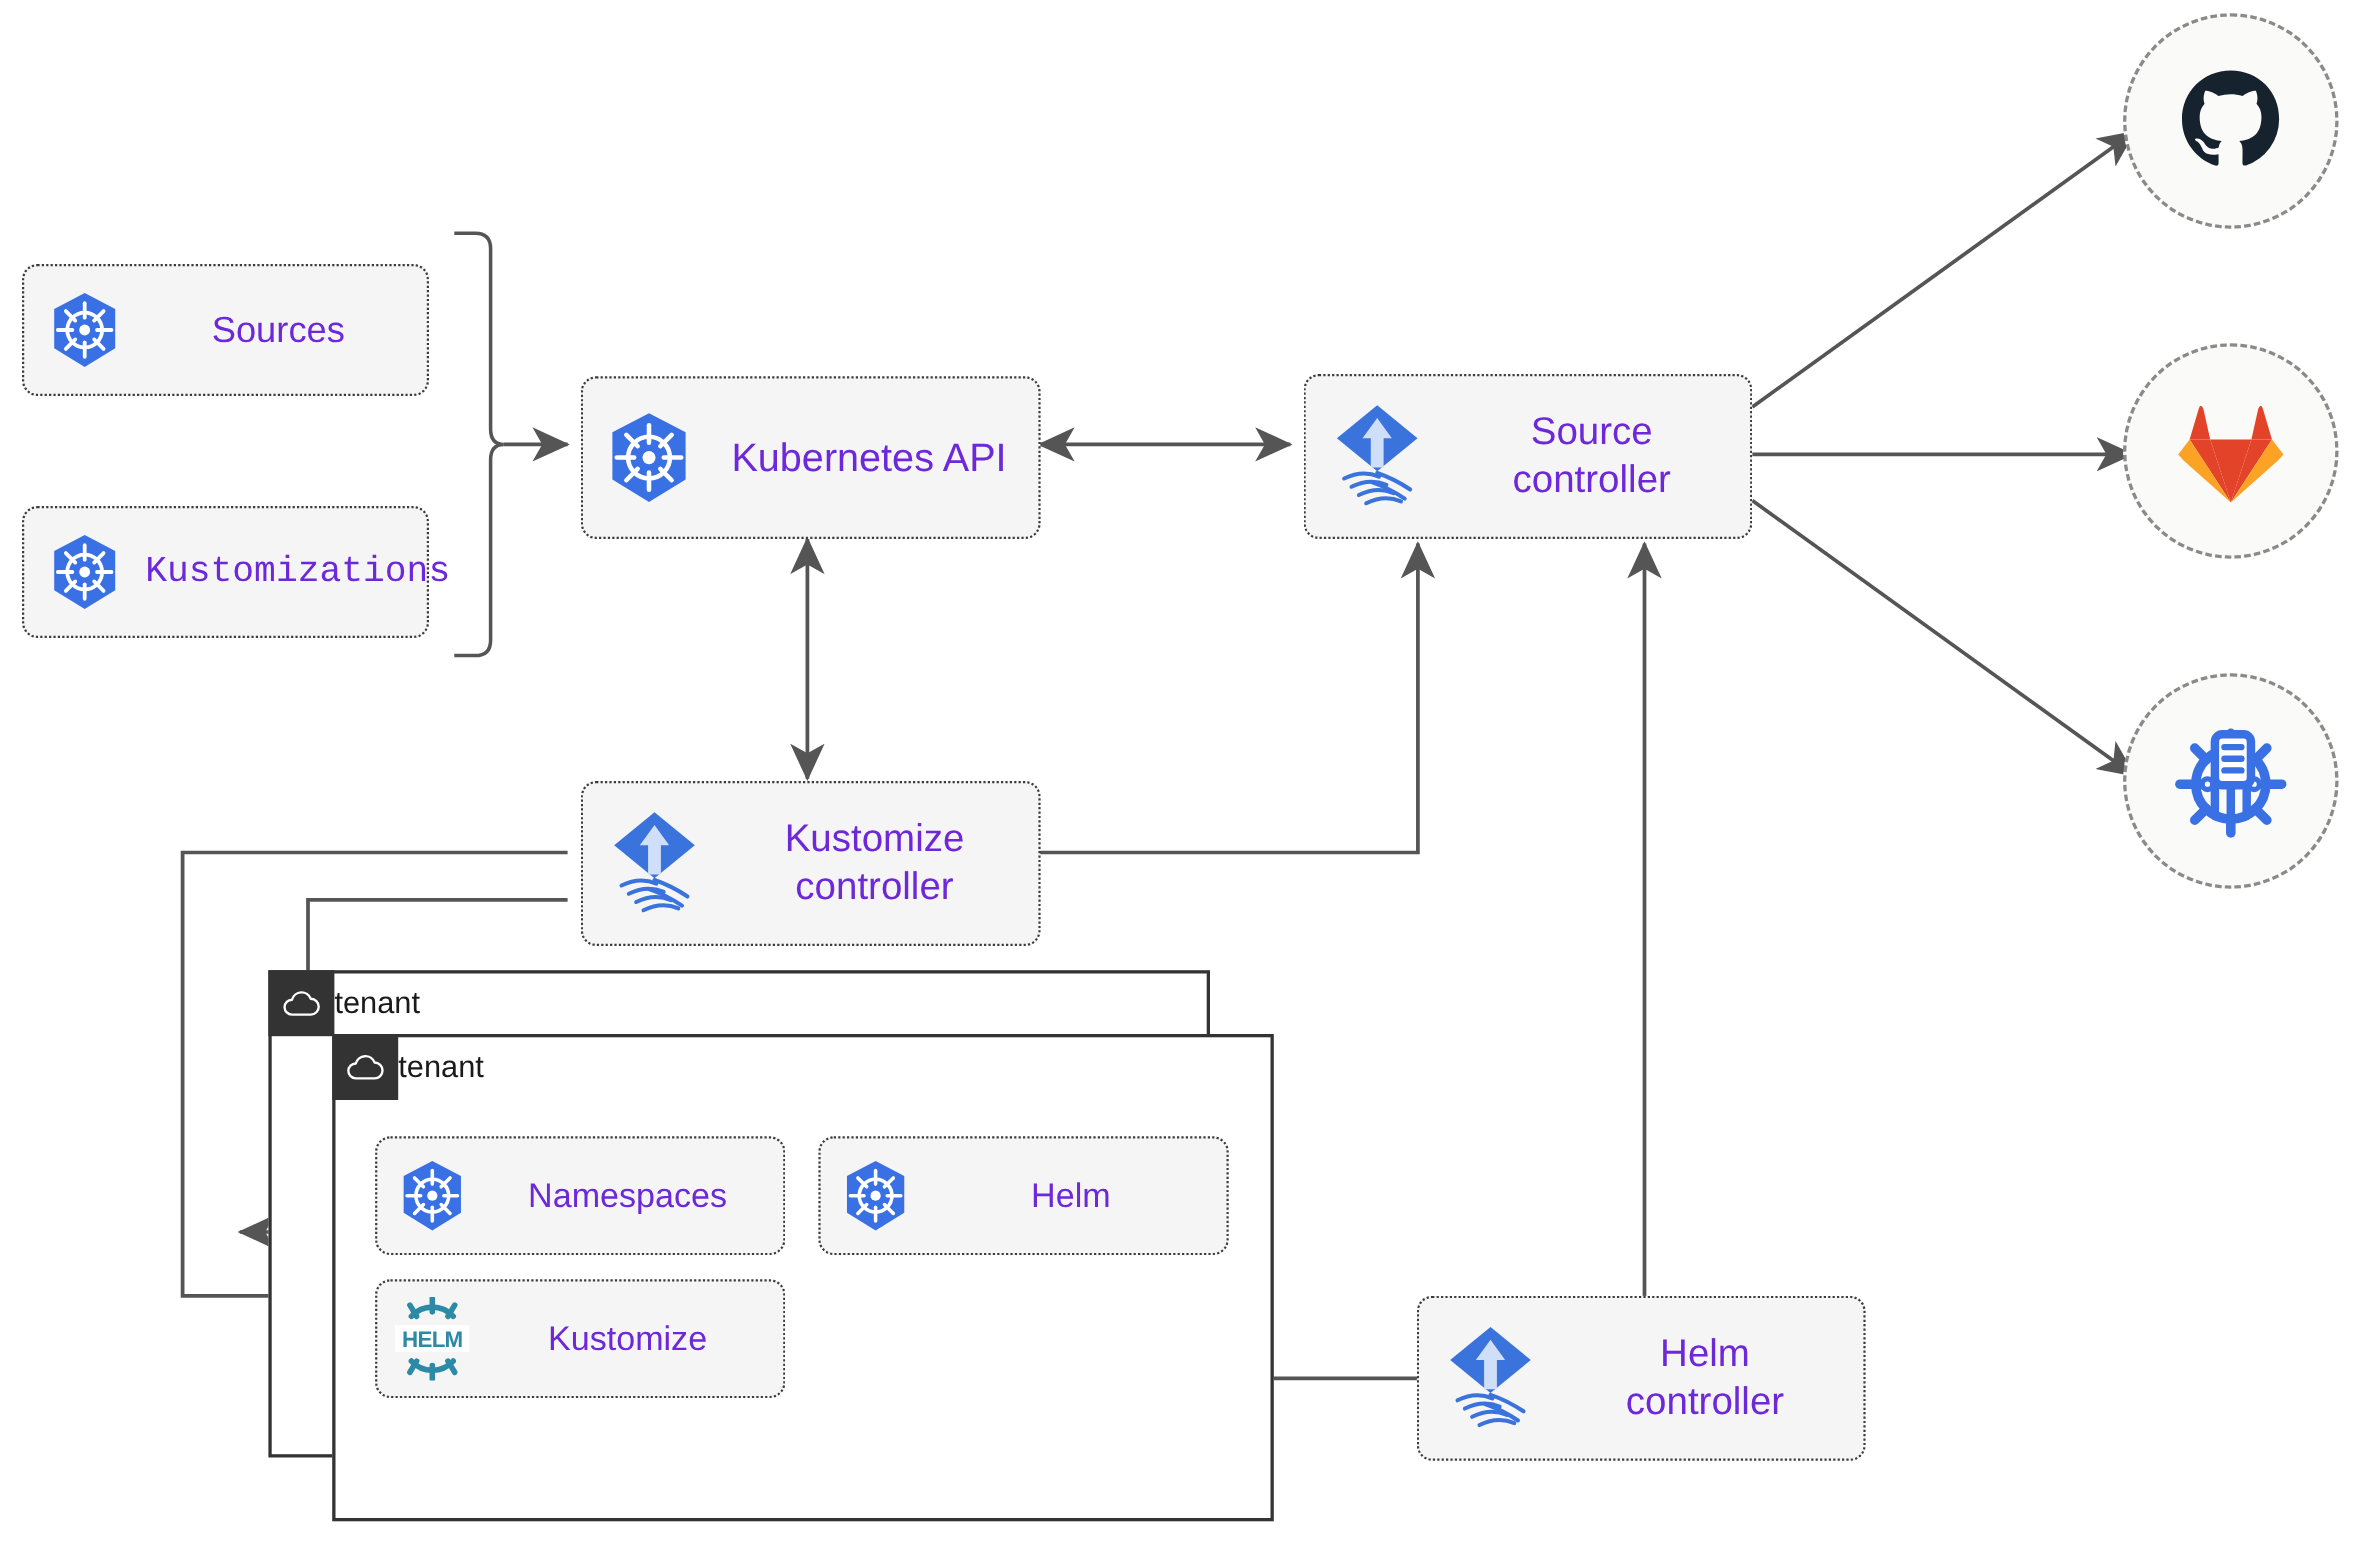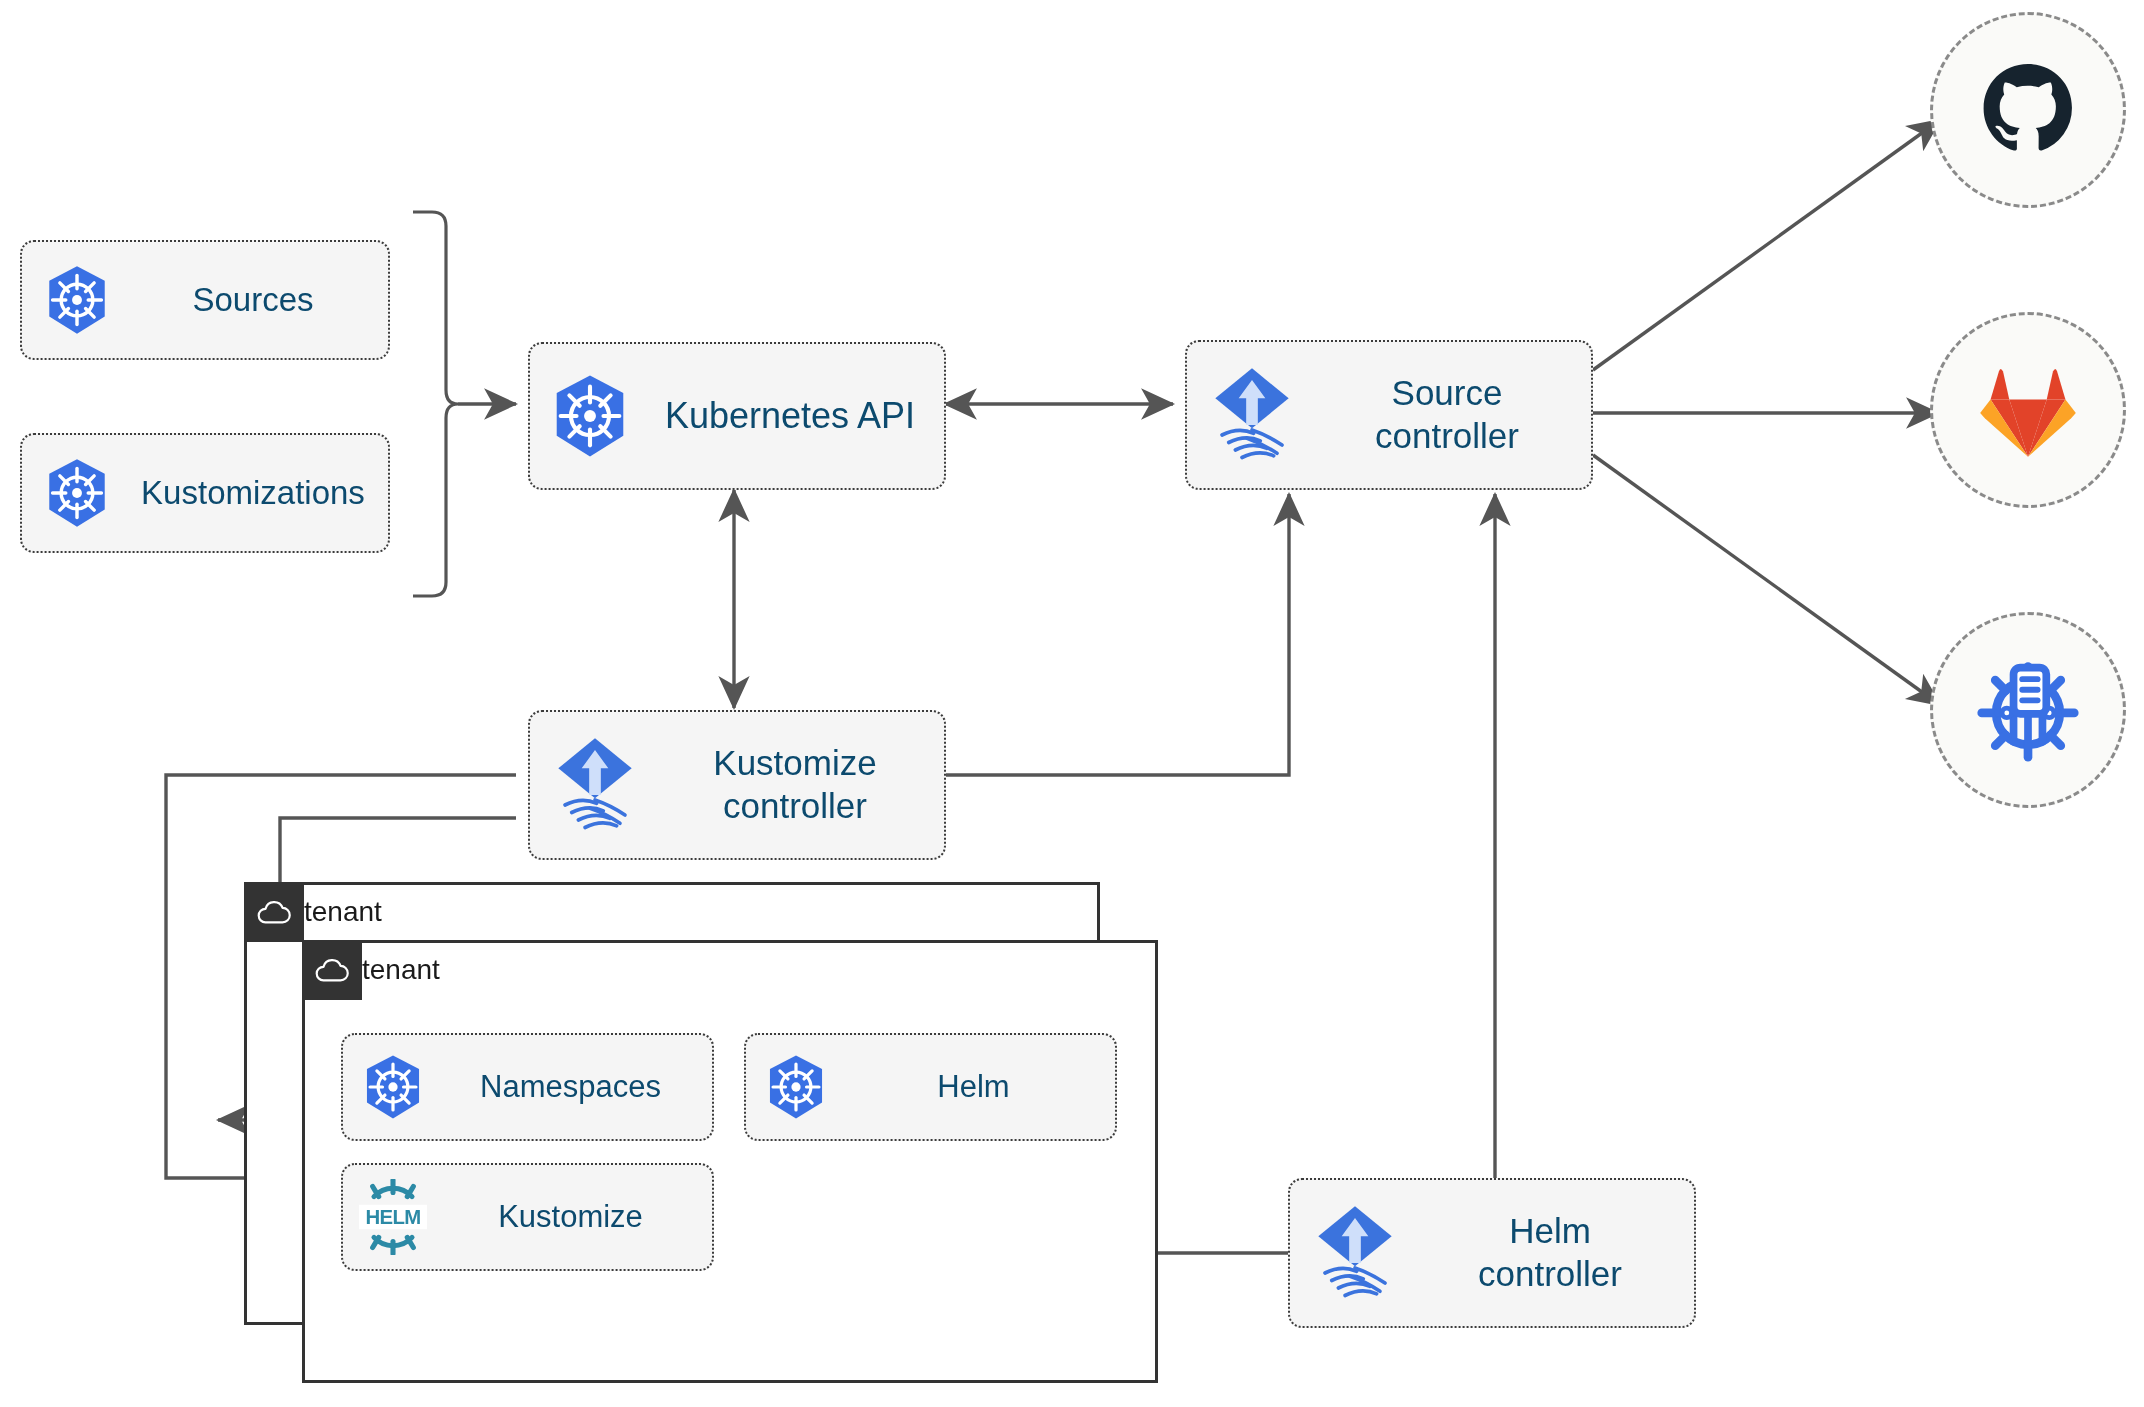--- a/index.html
+++ b/index.html
@@ -40,21 +40,21 @@
   }
   .node .ico {
     flex: 0 0 auto;
     display: flex;
     align-items: center;
     justify-content: center;
   }
   .node .lbl {
     flex: 1 1 auto;
     text-align: center;
-    color: #0c4a6e;
+    color: #6d28d9;
     font-size: 33px;
     line-height: 1.22;
     white-space: pre-line;
     padding-right: 14px;
   }
   .node.small .lbl { font-size: 31px; }
 
   
   .circ {
     position: absolute;
@@ -174,21 +174,21 @@
           <line x1="63" y1="66" x2="76" y2="79"></line>
           <line x1="76" y1="27" x2="63" y2="40"></line>
           <line x1="37" y1="66" x2="24" y2="79"></line>
         </g>
         <circle cx="50" cy="53" r="7.5" fill="#ffffff"></circle>
       </svg>
     </span>
     <span class="lbl">Sources</span>
   </div>
 
-  <div class="node" style="left:20px; top:433px; width:370px; height:120px;">
+  <div class="node" style="left:20px; top:460px; width:370px; height:120px;font-family:Liberation Mono, monospace;">
     <span class="ico" style="width:110px;">
       <svg width="66" height="70" viewBox="0 0 100 106">
         <polygon points="50,2 92,24 92,78 50,104 8,78 8,24" fill="#3970e4"></polygon>
         <g fill="none" stroke="#ffffff" stroke-width="5.2" stroke-linecap="round">
           <circle cx="50" cy="53" r="24"></circle>
           <line x1="50" y1="16" x2="50" y2="36"></line>
           <line x1="50" y1="70" x2="50" y2="90"></line>
           <line x1="13" y1="53" x2="33" y2="53"></line>
           <line x1="67" y1="53" x2="87" y2="53"></line>
           <line x1="24" y1="27" x2="37" y2="40"></line>

